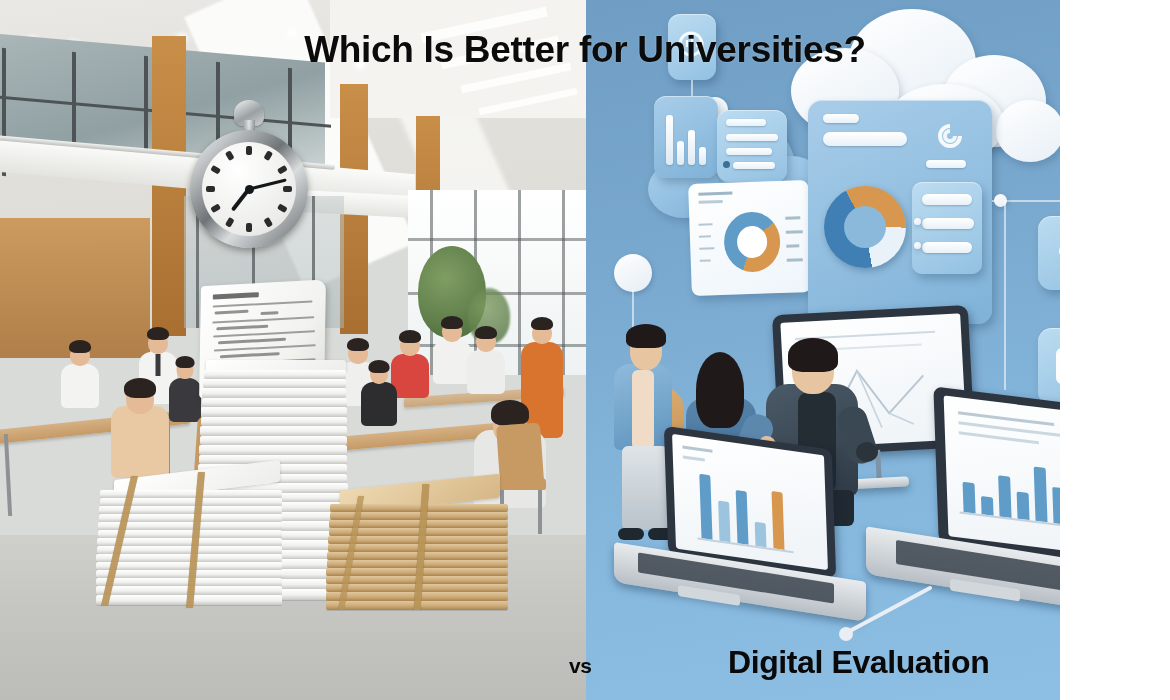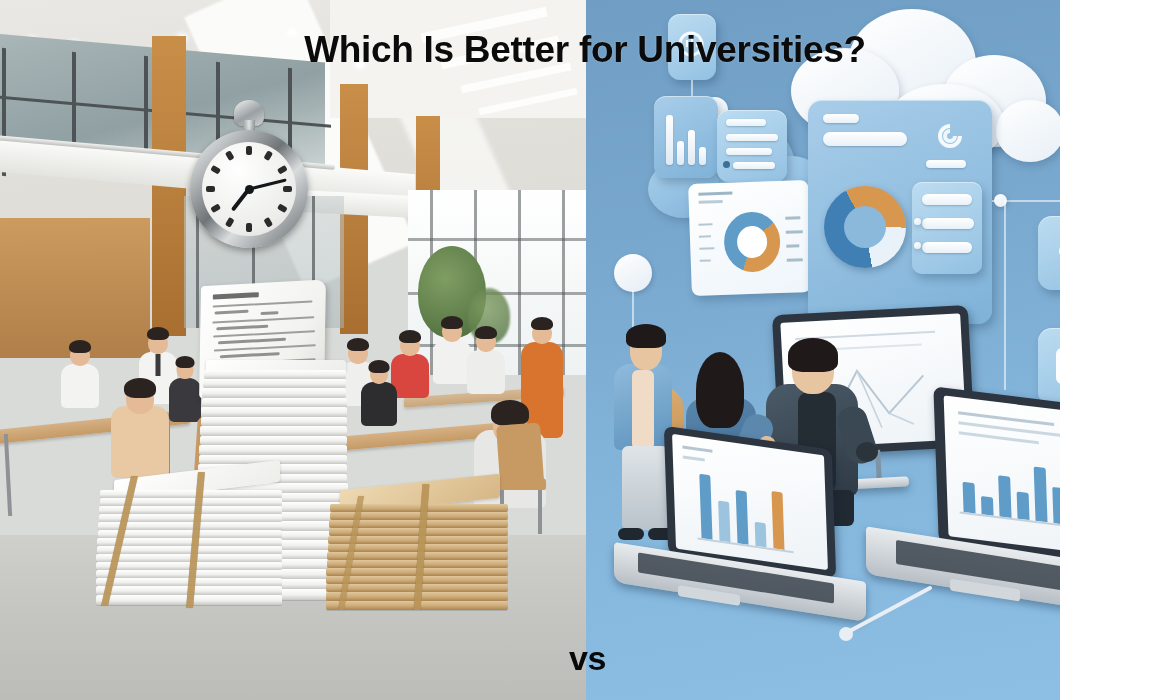--- a/index.html
+++ b/index.html
@@ -143,21 +143,21 @@
     font-family:"Liberation Sans","DejaVu Sans",sans-serif;
     text-shadow:0 0 2px rgba(255,255,255,.35);
     white-space:nowrap;
   }
   .botlabel{
     position:absolute;bottom:19px;color:#090909;font-weight:700;
     font-size:32px;letter-spacing:-.4px;white-space:nowrap;
     font-family:"Liberation Sans","DejaVu Sans",sans-serif;
   }
   #label-traditional{left:62px;}
-  #label-vs{left:569px;font-size:34px;bottom:22px;}
+  #label-vs{left:569px;font-size:21px;bottom:22px;}
   #label-digital{left:728px;}
 </style>
 </head>
 <body>
 
 <div id="stage">
 
   <div class="half" id="left-half">
 
     <div class="l-ceiling"></div>
@@ -602,14 +602,15 @@
     <svg viewBox="0 0 120 70" width="120" height="70" style="position:absolute;left:248px;top:578px;">
       <line x1="14" y1="54" x2="96" y2="10" stroke="#e8eef4" stroke-width="4" stroke-linecap="round"></line>
       <circle cx="12" cy="56" r="7" fill="#e8eef4"></circle>
     </svg>
 
   </div>
 
   <div id="title">Which Is Better for Universities?</div>
 
   <div class="botlabel" id="label-vs">vs</div>
+  <div class="botlabel" id="label-digital">Digital Evaluation</div>
 
 </div>
 
 </body></html>

